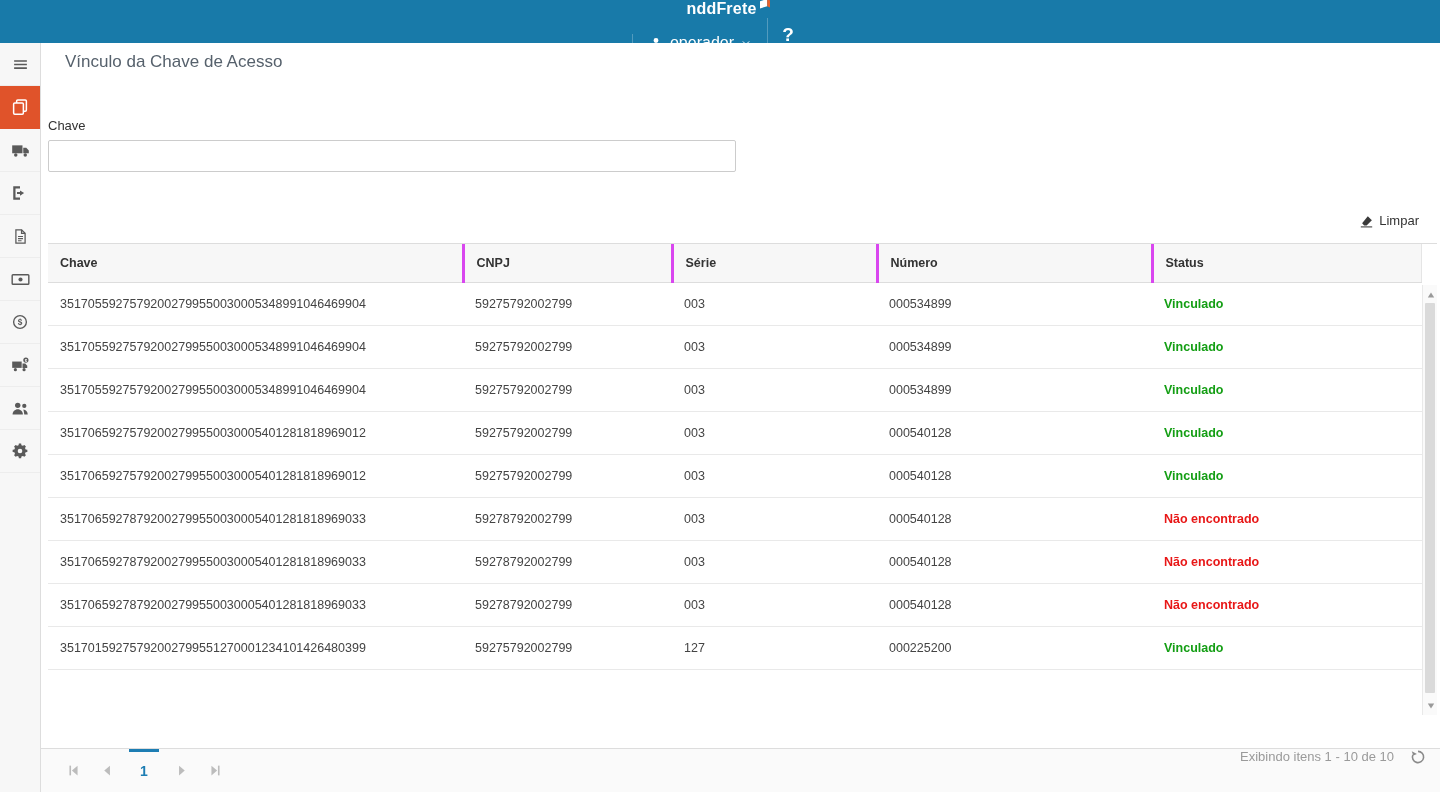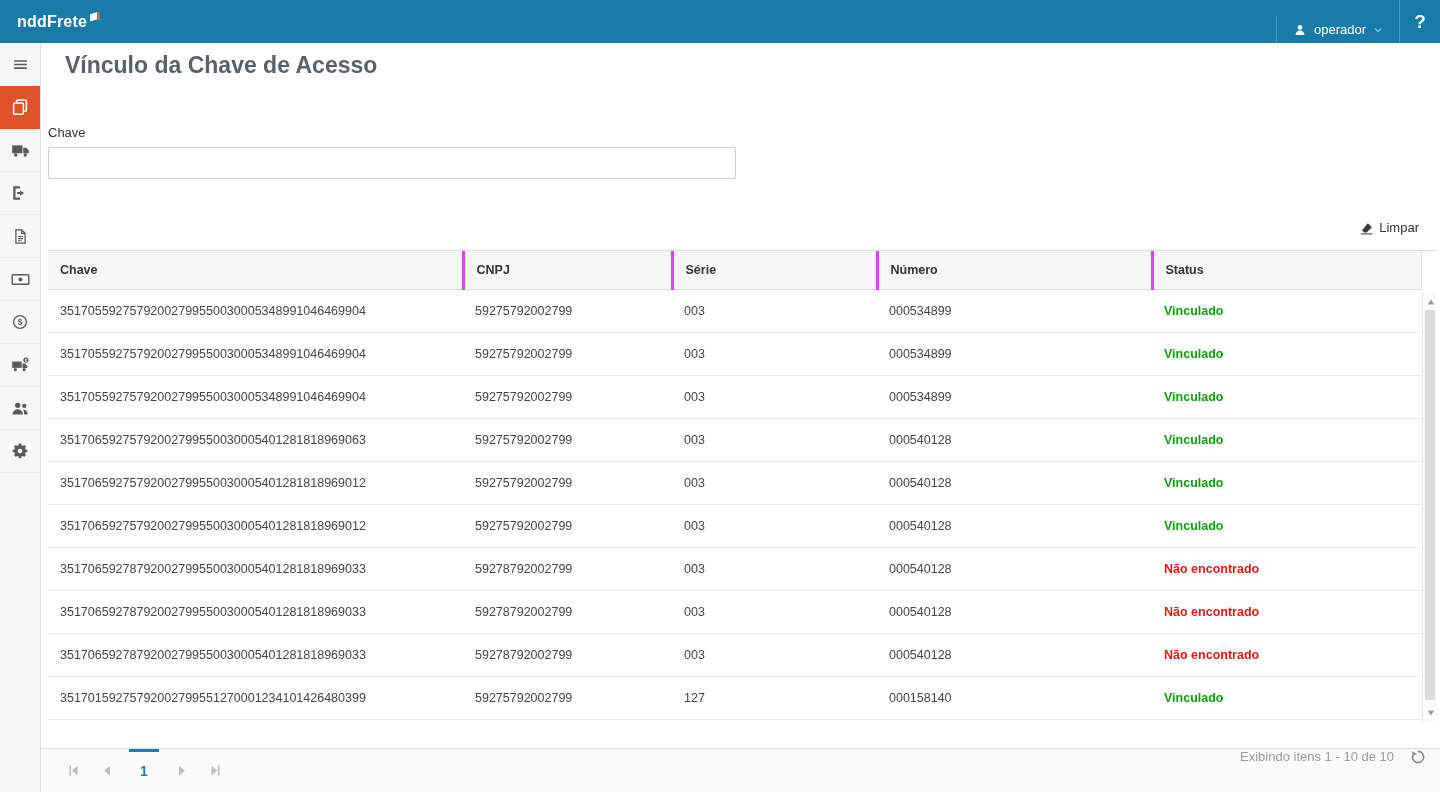--- a/index.html
+++ b/index.html
@@ -3,35 +3,35 @@
 <meta charset="utf-8">
 <style>
   html,body{margin:0;padding:0;}
   body{
     width:1440px;height:792px;overflow:hidden;background:#fff;color:#333;
     font-family:"Liberation Sans","DejaVu Sans",sans-serif;font-size:13px;
   }
   
   .topbar{
     height:43px;background:var(--topbar-bg,#187aa9);color:#fff;
-    display:flex;align-items:center;justify-content:space-between;
+    display:flex;align-items:center;justify-content:space-between;flex-direction:column;
   }
   .brand{display:flex;align-items:flex-start;padding-left:17px;font-size:16px;font-weight:bold;letter-spacing:.2px;}
   .brand .flag{margin:-2px 0 0 2px;}
   .topbar-right{display:flex;align-items:stretch;height:100%;}
-  .user-menu{display:flex;align-items:center;gap:7px;padding:0 16px;border-left:1px solid rgba(255,255,255,.25);font-size:13px;cursor:pointer;margin-top:16px;}
+  .user-menu{display:flex;align-items:center;gap:7px;padding:0 16px;border-left:1px solid rgba(255,255,255,.25);font-size:16px;cursor:pointer;margin-top:16px;}
   .help-btn{width:40px;display:flex;align-items:center;justify-content:center;border-left:1px solid rgba(255,255,255,.25);font-size:19px;font-weight:bold;cursor:pointer;}
   
   .shell{display:flex;height:749px;}
   .sidebar{width:40px;background:#f7f7f7;border-right:1px solid #ddd;display:flex;flex-direction:column;flex:none;}
   .side-item{height:42px;display:flex;align-items:center;justify-content:center;color:#5a5a5a;border-bottom:1px solid #ededed;cursor:pointer;}
   .side-item.active{background:var(--sidebar-active-bg,#e0532a);color:#fff;border-bottom-color:var(--sidebar-active-bg,#e0532a);}
   .main{flex:1;position:relative;padding:0 3px 0 7px;box-sizing:border-box;}
   
-  .page-title{margin:9px 0 0 17px;font-size:23px;font-weight:700;color:#56616c;}
+  .page-title{margin:9px 0 0 17px;font-size:17px;font-weight:400;color:#56616c;}
   .filter{margin-top:46px;}
   .filter-label{display:block;font-size:13px;color:#333;}
   .filter-input{margin-top:7px;width:688px;height:32px;border:1px solid #ccc;border-radius:2px;padding:0 8px;font-size:13px;box-sizing:border-box;outline:none;color:#333;}
   .limpar-row{margin-top:40px;text-align:right;padding-right:12px;}
   .limpar-btn{display:inline-flex;align-items:flex-end;gap:6px;font-size:13px;color:#333;cursor:pointer;background:none;border:none;font-family:inherit;}
   .limpar-btn .ic{color:#3a3a3a;display:inline-flex;}
   
   .grid{margin-top:12px;position:relative;border-top:1px solid #ddd;}
   table{border-collapse:collapse;table-layout:fixed;width:calc(100% - 15px);}
   thead th{
@@ -244,27 +244,20 @@
             <td class="status ok">Vinculado</td>
           </tr>
           <tr>
             <td>35170559275792002799550030005348991046469904</td>
             <td>59275792002799</td>
             <td>003</td>
             <td>000534899</td>
             <td class="status ok">Vinculado</td>
           </tr>
           <tr>
-            <td>35170659275792002799550030005401281818969063</td>
-            <td>59275792002799</td>
-            <td>003</td>
-            <td>000540128</td>
-            <td class="status ok">Vinculado</td>
-          </tr>
-          <tr>
             <td>35170659275792002799550030005401281818969012</td>
             <td>59275792002799</td>
             <td>003</td>
             <td>000540128</td>
             <td class="status ok">Vinculado</td>
           </tr>
           <tr>
             <td>35170659275792002799550030005401281818969012</td>
             <td>59275792002799</td>
             <td>003</td>
@@ -289,21 +282,21 @@
             <td>35170659278792002799550030005401281818969033</td>
             <td>59278792002799</td>
             <td>003</td>
             <td>000540128</td>
             <td class="status err">Não encontrado</td>
           </tr>
           <tr>
             <td>35170159275792002799551270001234101426480399</td>
             <td>59275792002799</td>
             <td>127</td>
-            <td>000158140</td>
+            <td>000225200</td>
             <td class="status ok">Vinculado</td>
           </tr>
         </tbody>
       </table>
 
       <div class="vscroll">
         <div class="sb-arrow sb-up">
           <svg width="8" height="8" viewBox="0 0 10 10" fill="currentColor">
               <path d="M5 2 9 8H1z"></path>
             </svg>

